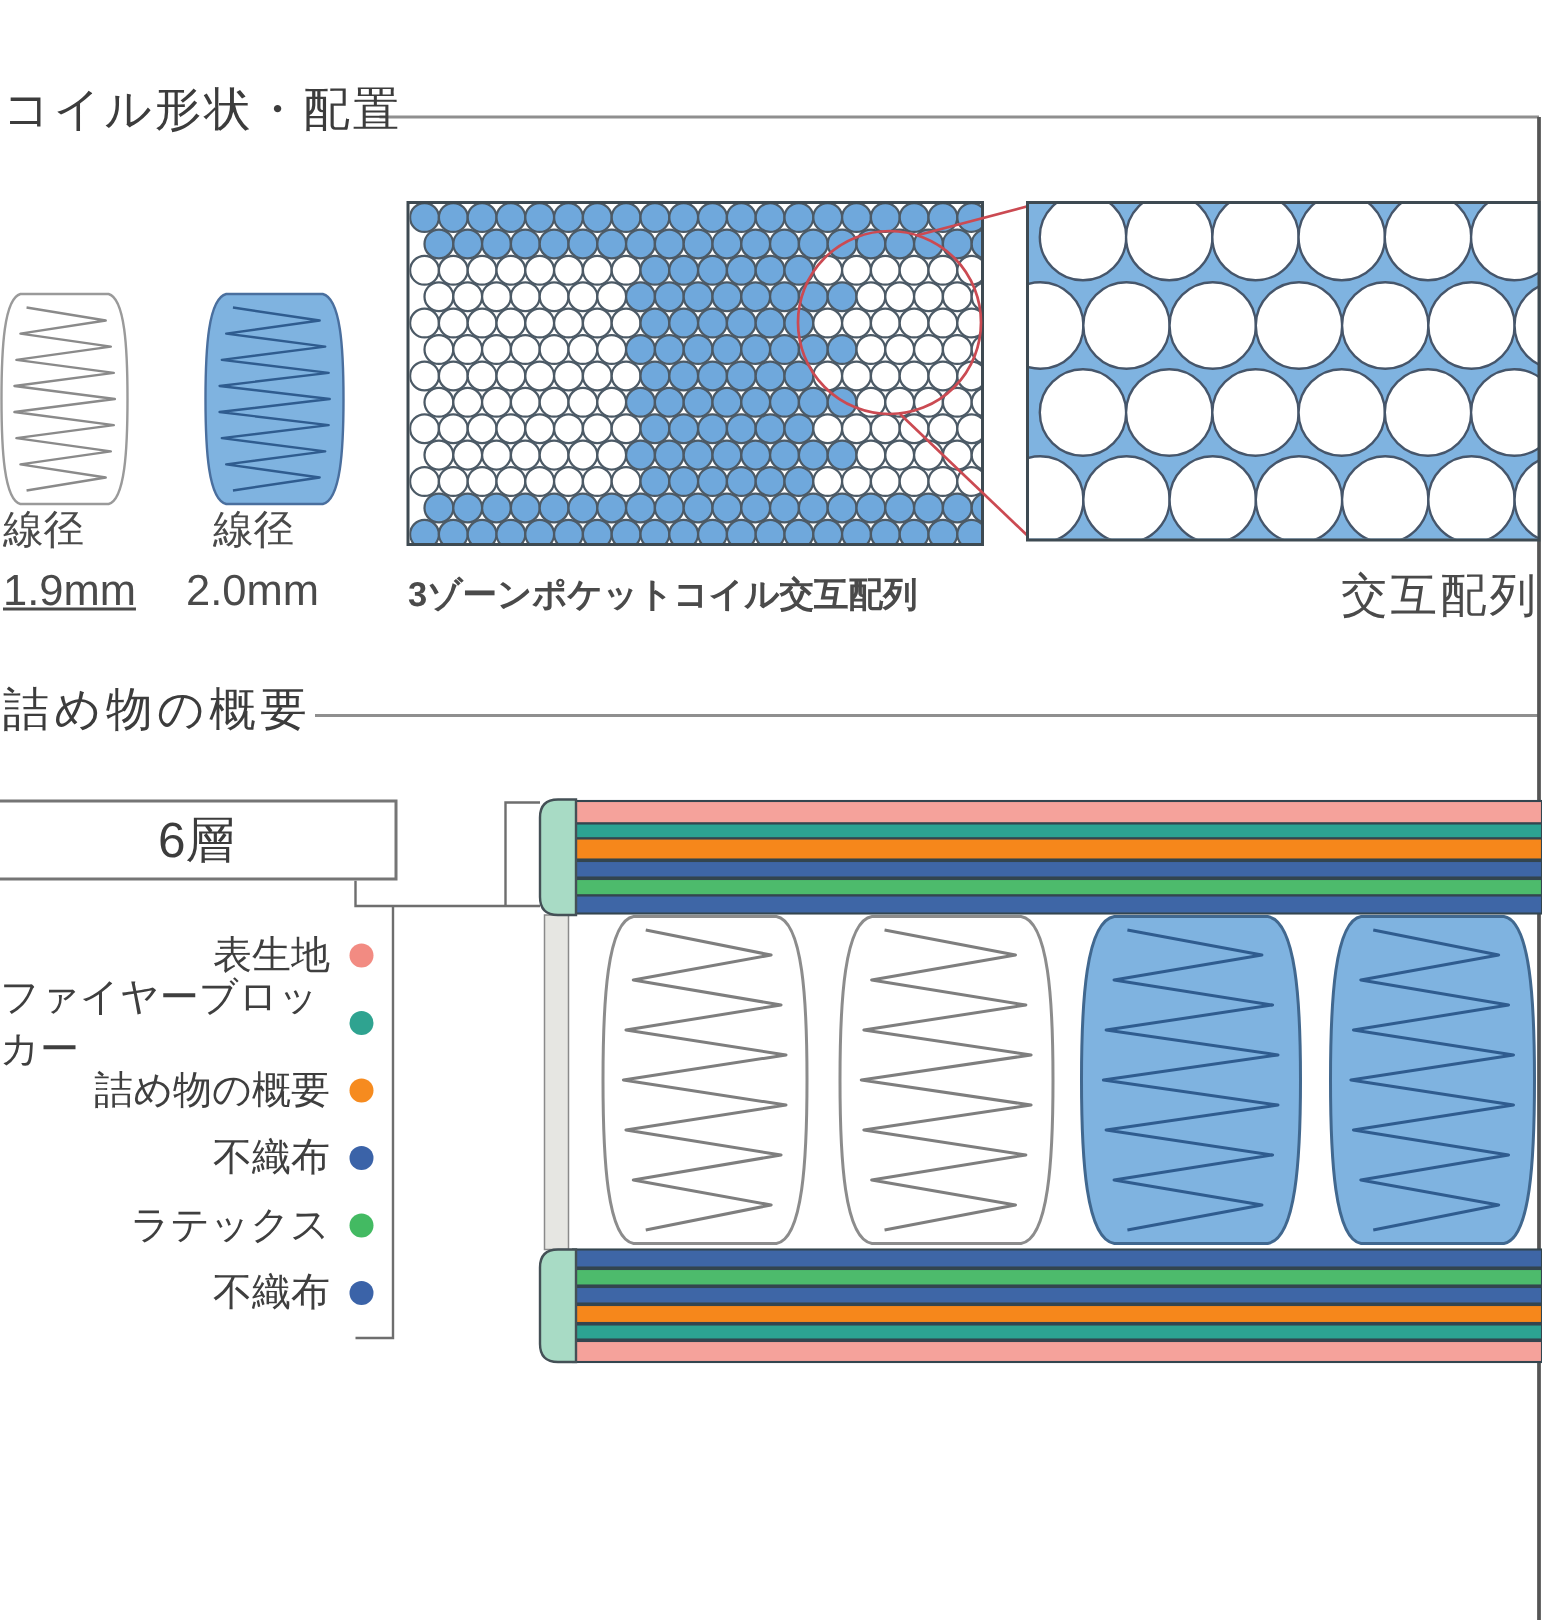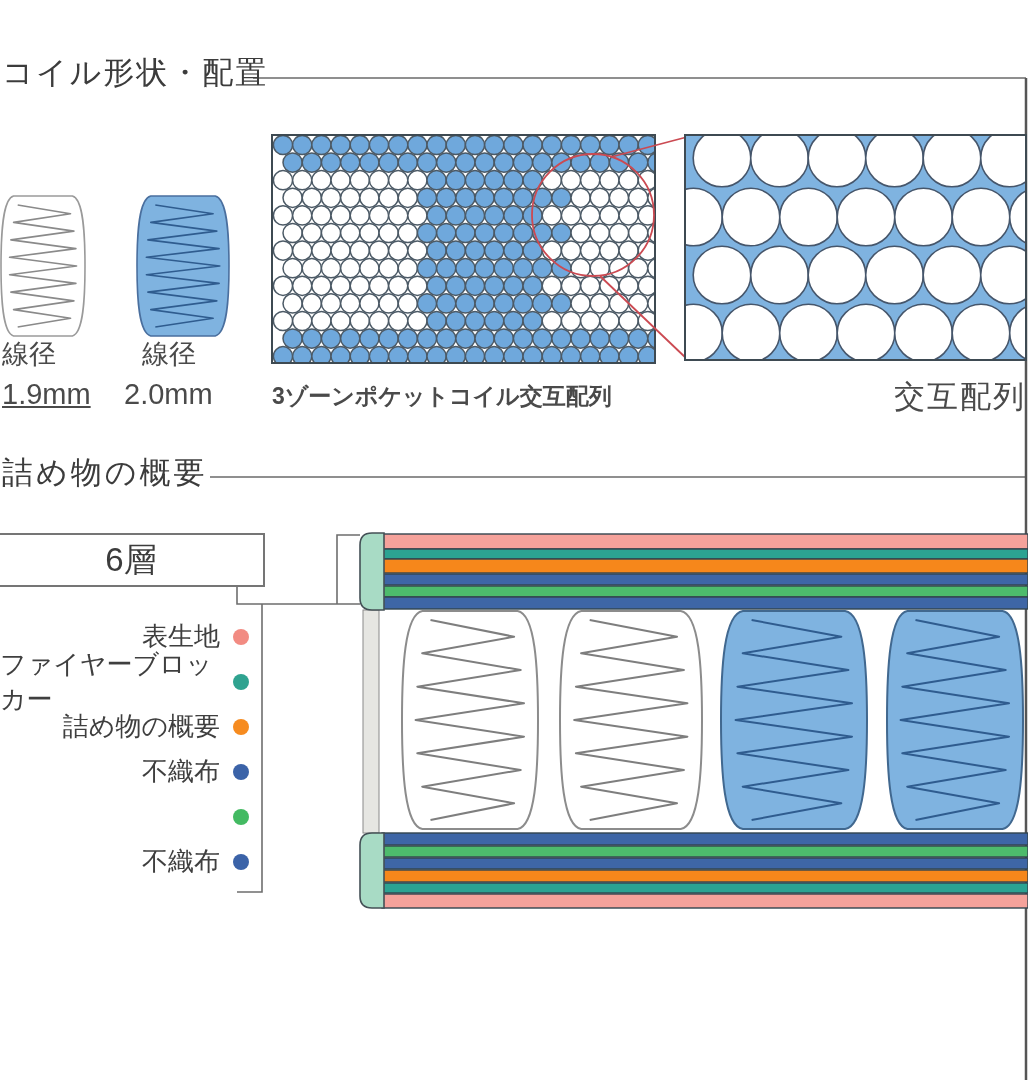--- a/index.html
+++ b/index.html
@@ -423,20 +423,21 @@
     </div>
     <div class="legend-row">
       <span class="legend-label">詰め物の概要</span>
       <span class="legend-dot" style="background-color: rgb(246, 139, 31);"></span>
     </div>
     <div class="legend-row">
       <span class="legend-label">不織布</span>
       <span class="legend-dot" style="background-color: rgb(59, 99, 168);"></span>
     </div>
     <div class="legend-row">
+      <span class="legend-label">ラテックス</span>
       <span class="legend-dot" style="background-color: rgb(67, 186, 98);"></span>
     </div>
     <div class="legend-row">
       <span class="legend-label">不織布</span>
       <span class="legend-dot" style="background-color: rgb(59, 99, 168);"></span>
     </div>
   </div>
 
 </div>
 

